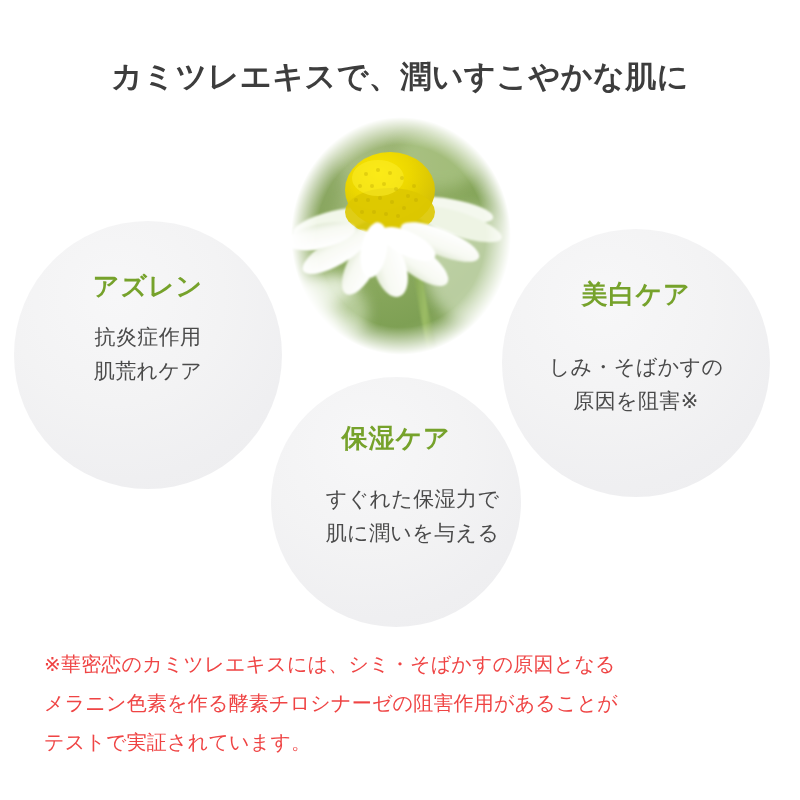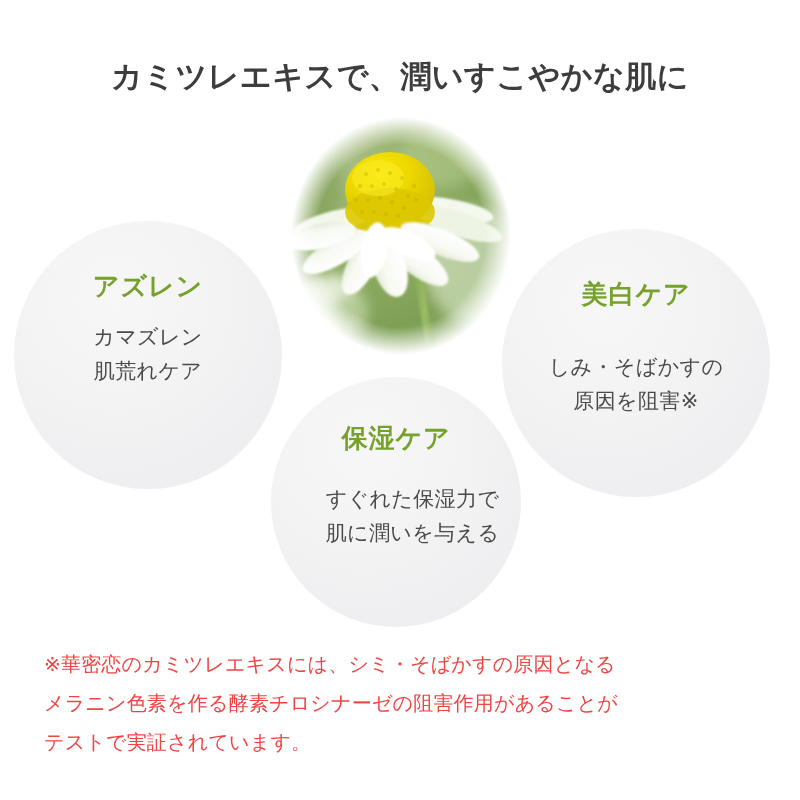--- a/index.html
+++ b/index.html
@@ -137,21 +137,21 @@
 
 <div class="page">
 
   <h1 class="title">カミツレエキスで、潤いすこやかな肌に</h1>
 
   <div class="diagram">
 
     <div class="bubble bubble-left">
       <div class="bubble-heading">アズレン</div>
       <div class="bubble-body">
-        <div>カマズレン</div>
+        <div>抗炎症作用</div>
         <div>肌荒れケア</div>
       </div>
     </div>
 
     <div class="bubble bubble-right">
       <div class="bubble-heading">美白ケア</div>
       <div class="bubble-body">
         <div>しみ・そばかすの</div>
         <div>原因を阻害※</div>
       </div>

